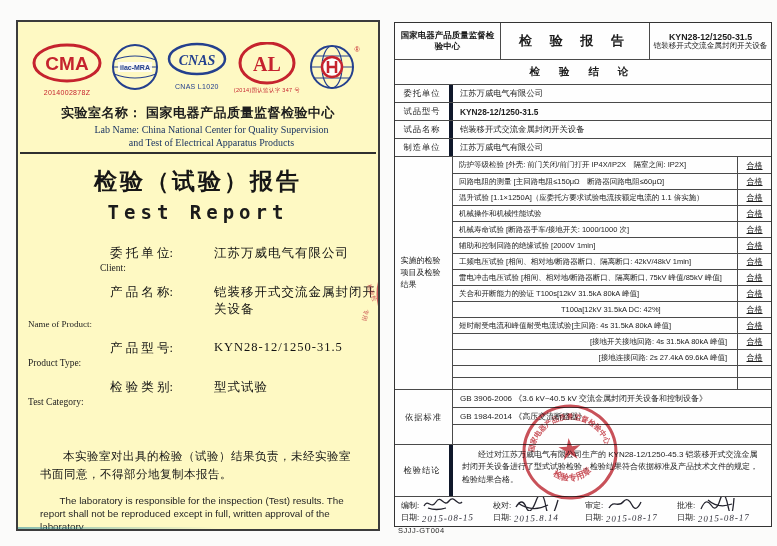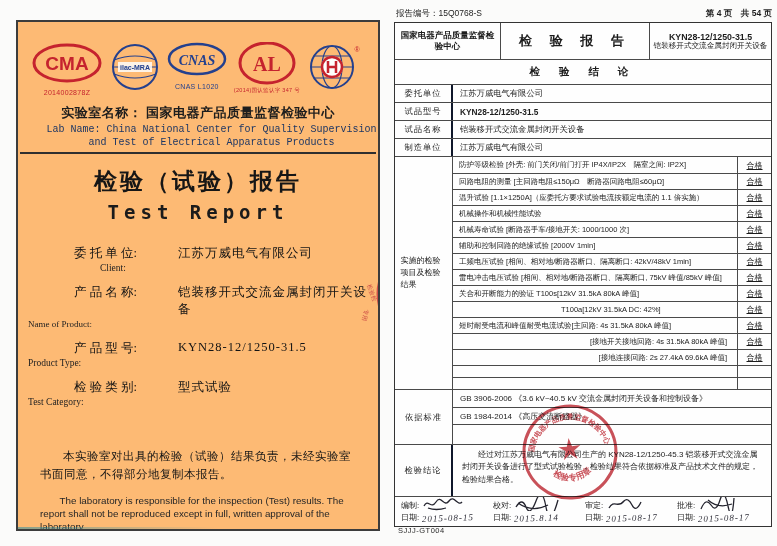--- a/index.html
+++ b/index.html
@@ -2,44 +2,44 @@
 <html><head>
 <meta charset="utf-8">
 <style>
   * { margin:0; padding:0; box-sizing:border-box; }
   body { background:#e8e8e6; font-family:"Liberation Sans","DejaVu Sans",sans-serif; }
   .canvas { position:relative; width:777px; height:546px; background:#fbfbfa; overflow:hidden; }
 
   
   .left-page {
     position:absolute; left:16px; top:20px; width:364px; height:511px;
-    background:#fdba74; border:2px solid #3c3c3c; overflow:hidden;
+    background:#fef9c3; border:2px solid #3c3c3c; overflow:hidden;
   }
   .scan-artifact { position:absolute; left:0; bottom:-2px; width:200px; height:4px;
     background:linear-gradient(90deg, rgba(40,140,160,.55), rgba(40,140,160,0)); }
 
   .logo-row { display:flex; align-items:flex-start; justify-content:space-between; padding:20px 16px 0 12px; height:78px; }
   .logo { display:flex; flex-direction:column; align-items:center; }
   .logo-sub { font-size:7px; color:#c5232e; margin-top:1px; letter-spacing:.3px; white-space:nowrap; }
   .logo-sub.blue { color:#24408e; }
   .logo-sub.tiny { font-size:5.5px; }
 
   .labname { text-align:center; margin-top:4px; }
-  .labname .zh { font-size:13px; font-weight:bold; color:#1d1d1d; font-family:Liberation Serif, serif; letter-spacing:.5px;}
-  .labname .en { font-size:10px; color:#1c3664; margin-top:2px; font-family:Liberation Mono, monospace;margin-left:27px; }
+  .labname .zh { font-size:13px; font-weight:bold; color:#1d1d1d; font-family:Liberation Sans, sans-serif; letter-spacing:.5px;}
+  .labname .en { font-size:10px; color:#1c3664; margin-top:2px; font-family:Liberation Serif, serif;margin-left:27px; }
 
   .no-row { text-align:right; padding-right:38px; margin-top:14px; font-size:10.5px; color:#222; font-family:"Liberation Serif",serif; }
   .no-line { border-bottom:2px solid #2f2f2f; margin:4px 2px 0 2px; }
 
   .cover-title-zh { text-align:center; margin-top:12px; font-size:23px; font-weight:bold; color:#161616; letter-spacing:3px; font-family:"Liberation Serif",serif;}
   .cover-title-en { text-align:center; margin-top:4px; font-size:19px; font-weight:bold; color:#1b1b1b; letter-spacing:5px; font-family:"DejaVu Sans Mono",monospace;}
 
   .fields { margin:22px 0 0 56px; font-family:"Liberation Serif",serif; }
   .field { margin-bottom:11px; }
-  .field .row1 { display:flex; font-size:12.5px; color:#141414; }
+  .field .row1 { display:flex; font-size:12.5px; color:#141414;margin-left:36px; }
   .field .flabel { width:104px; flex:0 0 104px; }
   .field .fvalue { letter-spacing:1px; }
   .field .en { font-size:9.5px; color:#222; margin-top:1px; }
   .field.f-client .en { margin-left:26px; }
   .field .en.small { font-size:9px; margin-left:-46px; }
 
   .notice { margin:40px 20px 0 22px; font-family:"Liberation Serif",serif; }
   .notice .zh { font-size:11.5px; color:#151515; line-height:1.6; text-indent:2em; letter-spacing:.5px;}
   .notice .en { font-size:9.8px; color:#262626; line-height:1.35; margin-top:10px; text-indent:2em; font-family:"Liberation Sans",sans-serif;}
 
@@ -58,21 +58,21 @@
   .hdr { height:36px; }
   .hdr .h-org { flex:0 0 106px; border-right:1px solid #4a4a4a; justify-content:center; text-align:center; font-size:8.5px; font-weight:bold; line-height:1.3; padding:2px; }
   .hdr .h-title { flex:1; justify-content:center; font-size:13px; font-weight:bold; letter-spacing:7px; }
   .hdr .h-prod { flex:0 0 122px; border-left:1px solid #4a4a4a; flex-direction:column; justify-content:center; text-align:center; padding:1px; }
   .hdr .h-prod .model { font-size:8.8px; font-weight:bold; }
   .hdr .h-prod .pname { font-size:7.6px; line-height:1.15; }
 
   .sec-title { height:24px; justify-content:center; align-items:center; display:flex; font-size:10.5px; font-weight:bold; letter-spacing:8px; }
 
   .info { height:18px; }
-  .lblcell { flex:0 0 58px; border-right:2px solid #0f172a; justify-content:center; font-size:8.3px; letter-spacing:1px; text-align:center; }
+  .lblcell { flex:0 0 58px; border-right:4px solid #0f172a; justify-content:center; font-size:8.3px; letter-spacing:1px; text-align:center; }
   .valcell { flex:1; padding-left:7px; font-size:8.3px; overflow:hidden; white-space:nowrap; }
   .valcell.bold { font-weight:bold; }
 
   .tests-block { display:flex; border-top:1px solid #4a4a4a; }
   .tests-label { flex:0 0 58px; border-right:1px solid #4a4a4a; display:flex; align-items:center; justify-content:center; }
   .tests-label span { width:46px; font-size:8px; line-height:1.5; word-break:break-all; }
   .tests-rows { flex:1; display:flex; flex-direction:column; }
   .trow { display:flex; border-top:1px solid #4a4a4a; height:16px; }
   .trow:first-child { border-top:none; }
   .trow.empty { height:12px; }
@@ -206,24 +206,20 @@
         <text x="16" y="48" font-size="6" fill="#c0323c" transform="rotate(70 16 48)" opacity=".9">检验检</text>
         <text x="14" y="72" font-size="6" fill="#c0323c" transform="rotate(105 14 72)" opacity=".9">专用</text>
       </svg>
     </div>
 
     <div class="scan-artifact"></div>
   </div>
 
   <div class="right-page">
 
-    <div class="rp-topline">
-      <span>报告编号：15Q0768-S</span>
-      <span class="pageinfo">第 4 页　共 54 页</span>
-    </div>
 
     <div class="rtable">
 
       <div class="rrow hdr">
         <div class="cell h-org">国家电器产品质量监督检验中心</div>
         <div class="cell h-title">检 验 报 告</div>
         <div class="cell h-prod">
           <div class="model">KYN28-12/1250-31.5</div>
           <div class="pname">铠装移开式交流金属封闭开关设备</div>
         </div>

